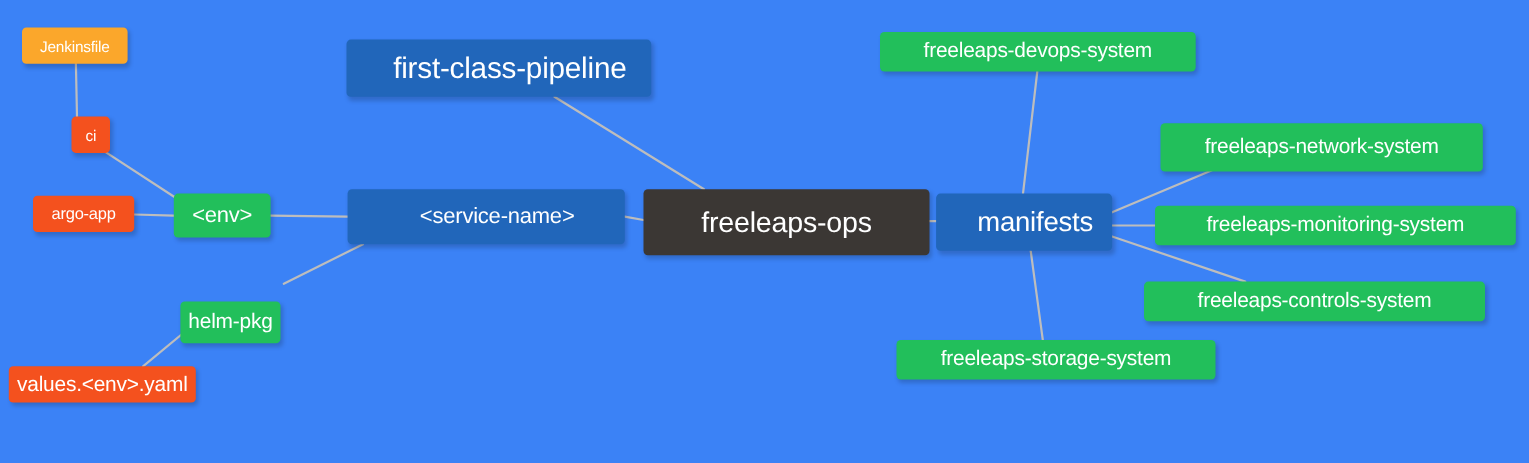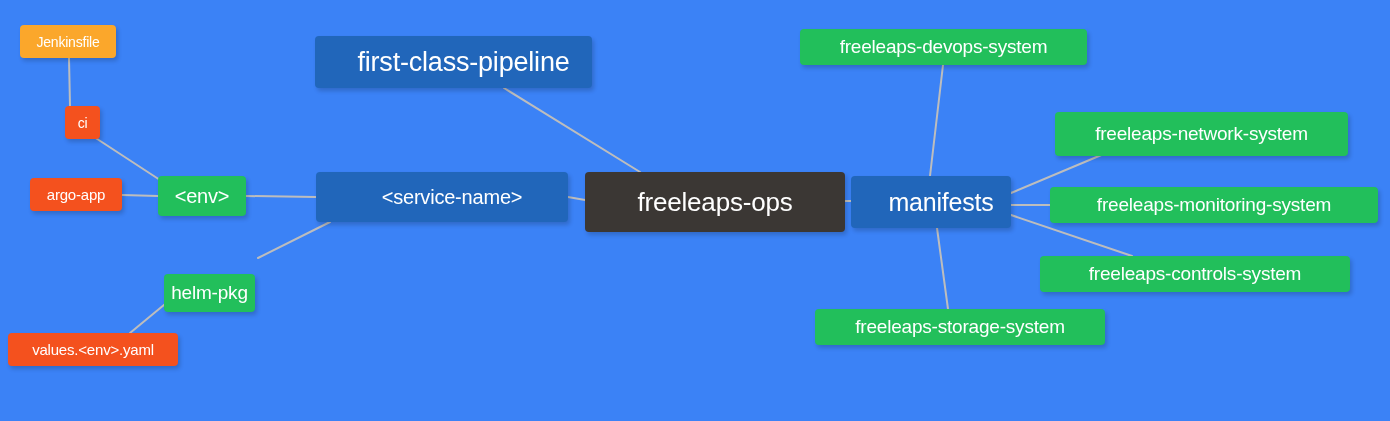--- a/index.html
+++ b/index.html
@@ -73,21 +73,21 @@
       </div>
       <div class="node n-red" style="left: 30px; top: 178px; width: 92px; height: 33px; font-size: 15px; align-items: center;">
         <span>argo-app</span>
       </div>
       <div class="node n-green" style="left: 158px; top: 176px; width: 88px; height: 40px; font-size: 20px;">
         <span>&lt;env&gt;</span>
       </div>
       <div class="node n-green" style="left: 164px; top: 257px; width: 91px; height: 38px; font-size: 19px; margin-top: 17px;">
         <span>helm-pkg</span>
       </div>
-      <div class="node n-red" style="left: 8px; top: 333px; width: 170px; height: 33px; font-size: 15px;">
+      <div class="node n-red" style="left: 8px; top: 333px; width: 170px; height: 33px; font-size: 19px;">
         <span>values.&lt;env&gt;.yaml</span>
       </div>
       <div class="node n-blue" style="left: 315px; top: 36px; width: 277px; height: 52px; font-size: 27px;">
         <span>first-class-pipeline</span>
       </div>
       <div class="node n-blue" style="left: 316px; top: 172px; width: 252px; height: 50px; font-size: 20px;">
         <span>&lt;service-name&gt;</span>
       </div>
       <div class="node n-root" style="left: 585px; top: 172px; width: 260px; height: 60px; font-size: 26px;">
         <span>freeleaps-ops</span>

